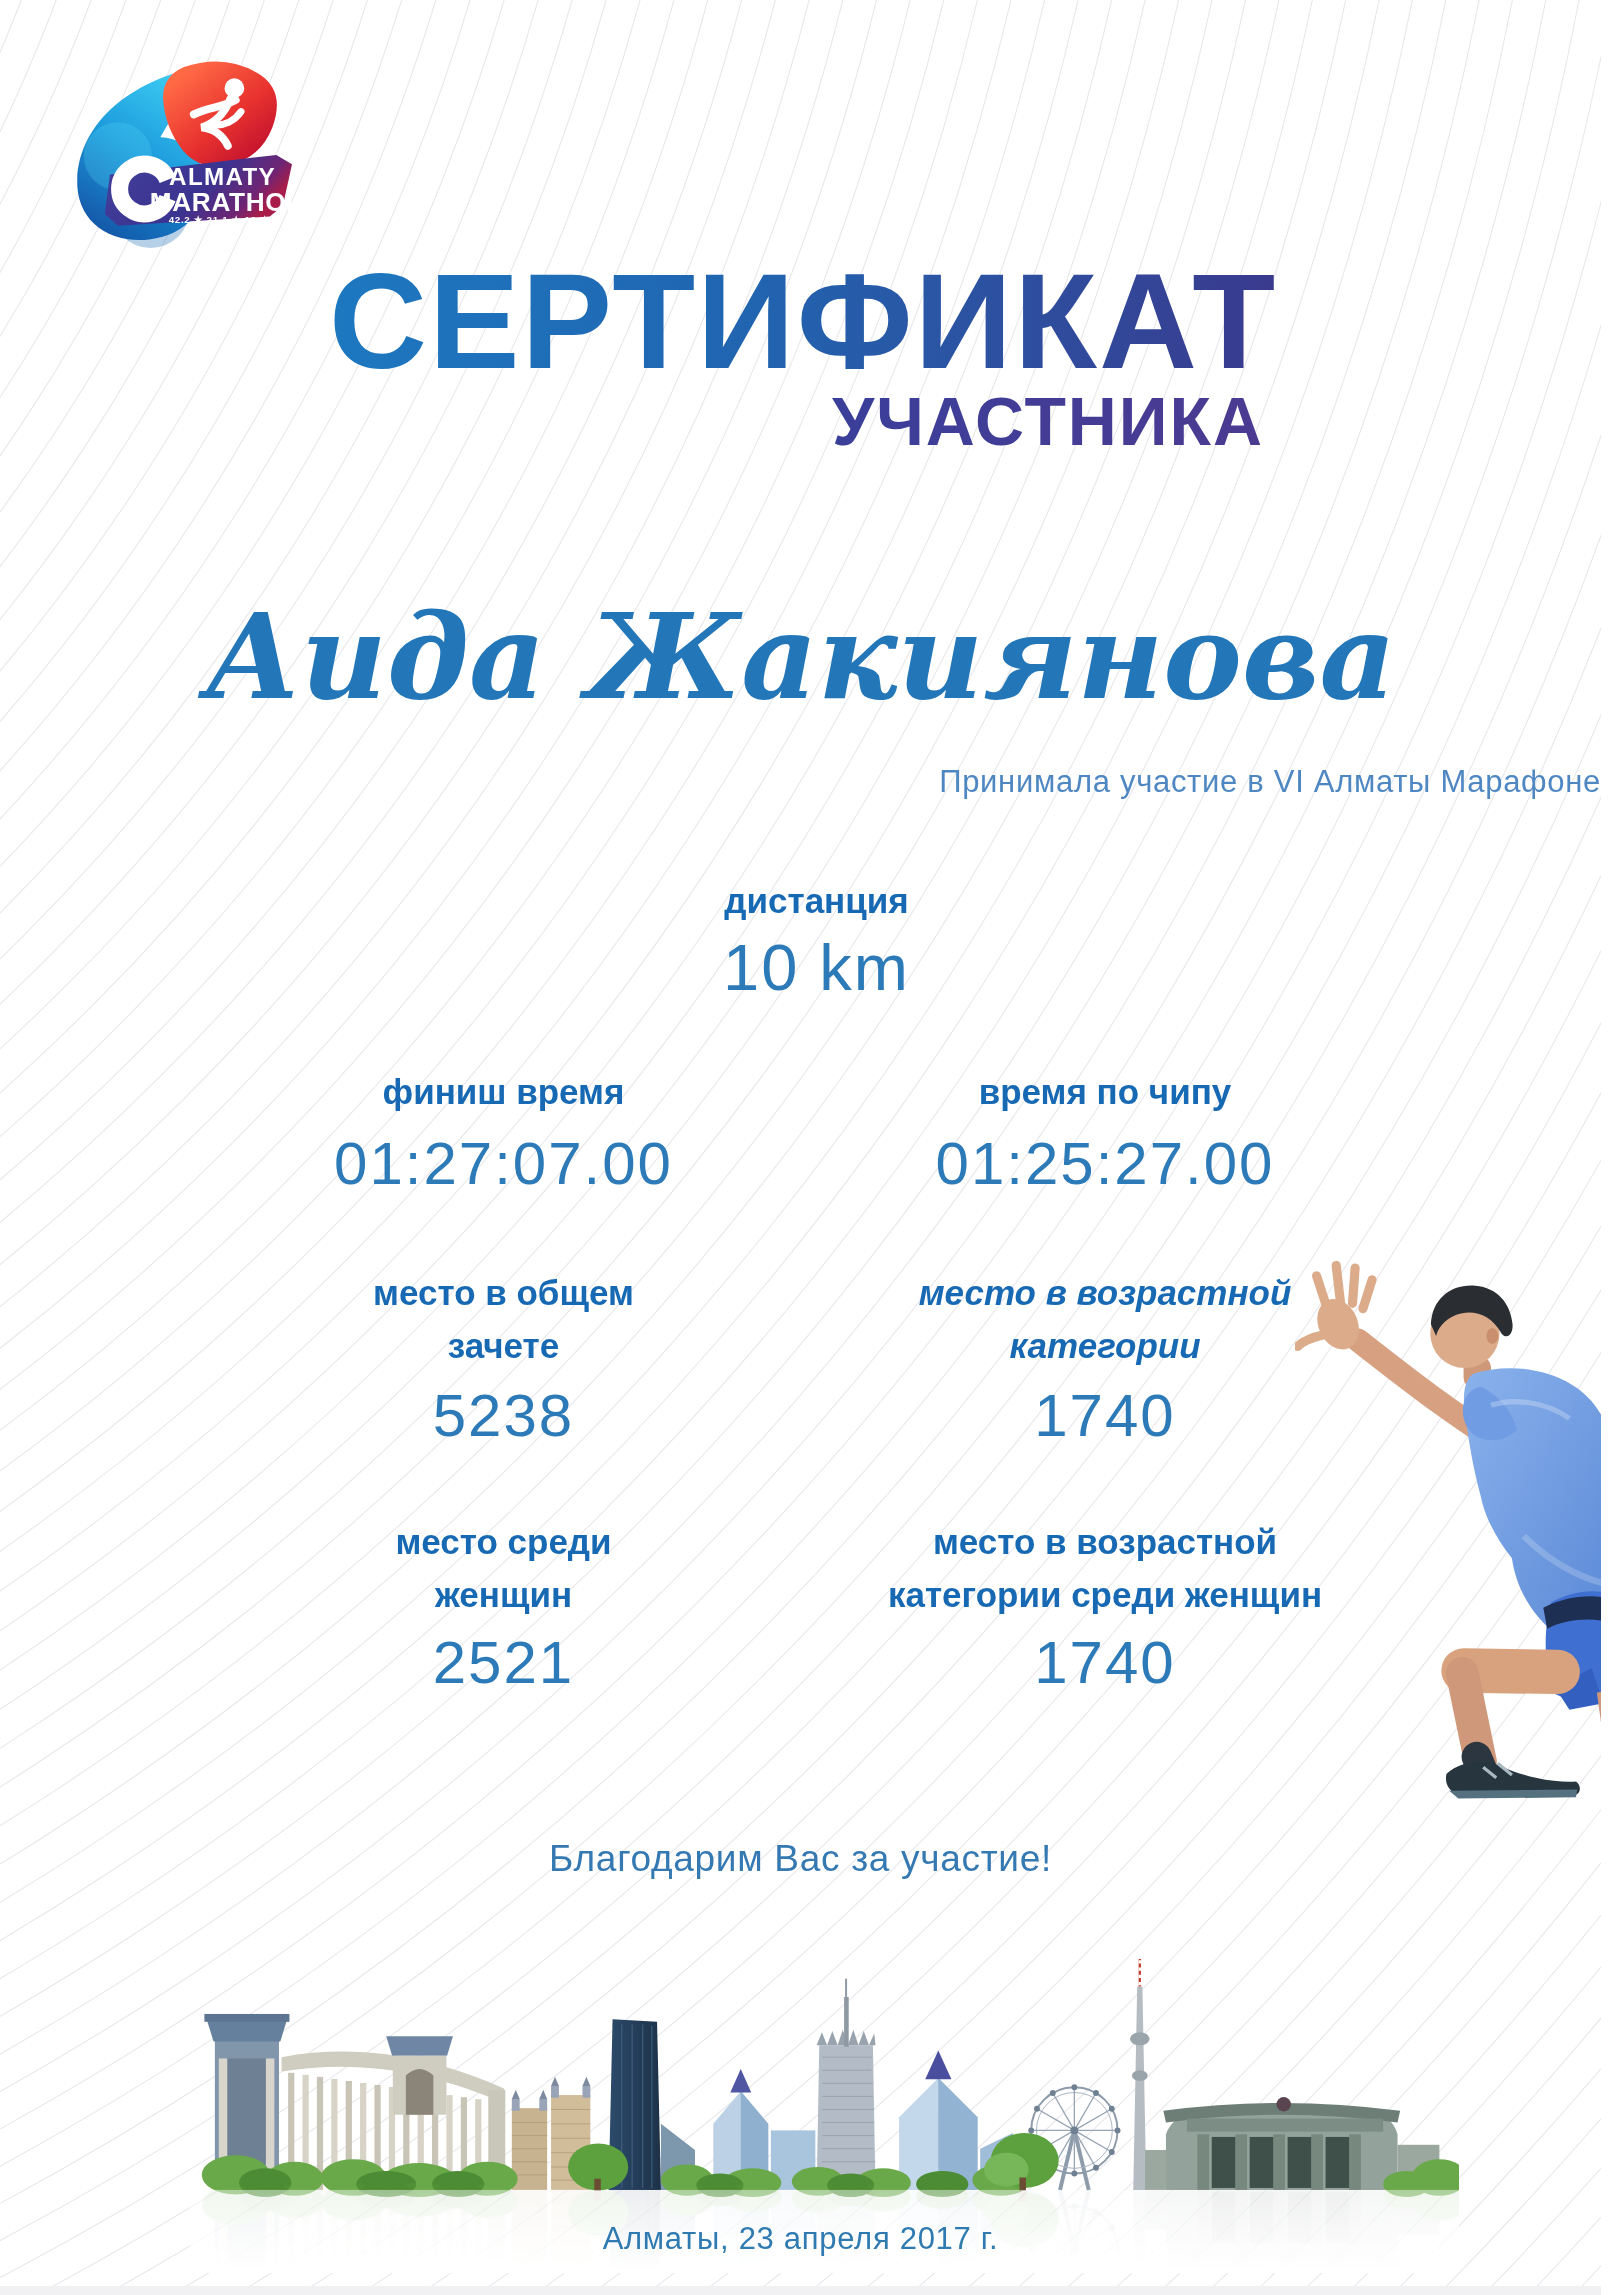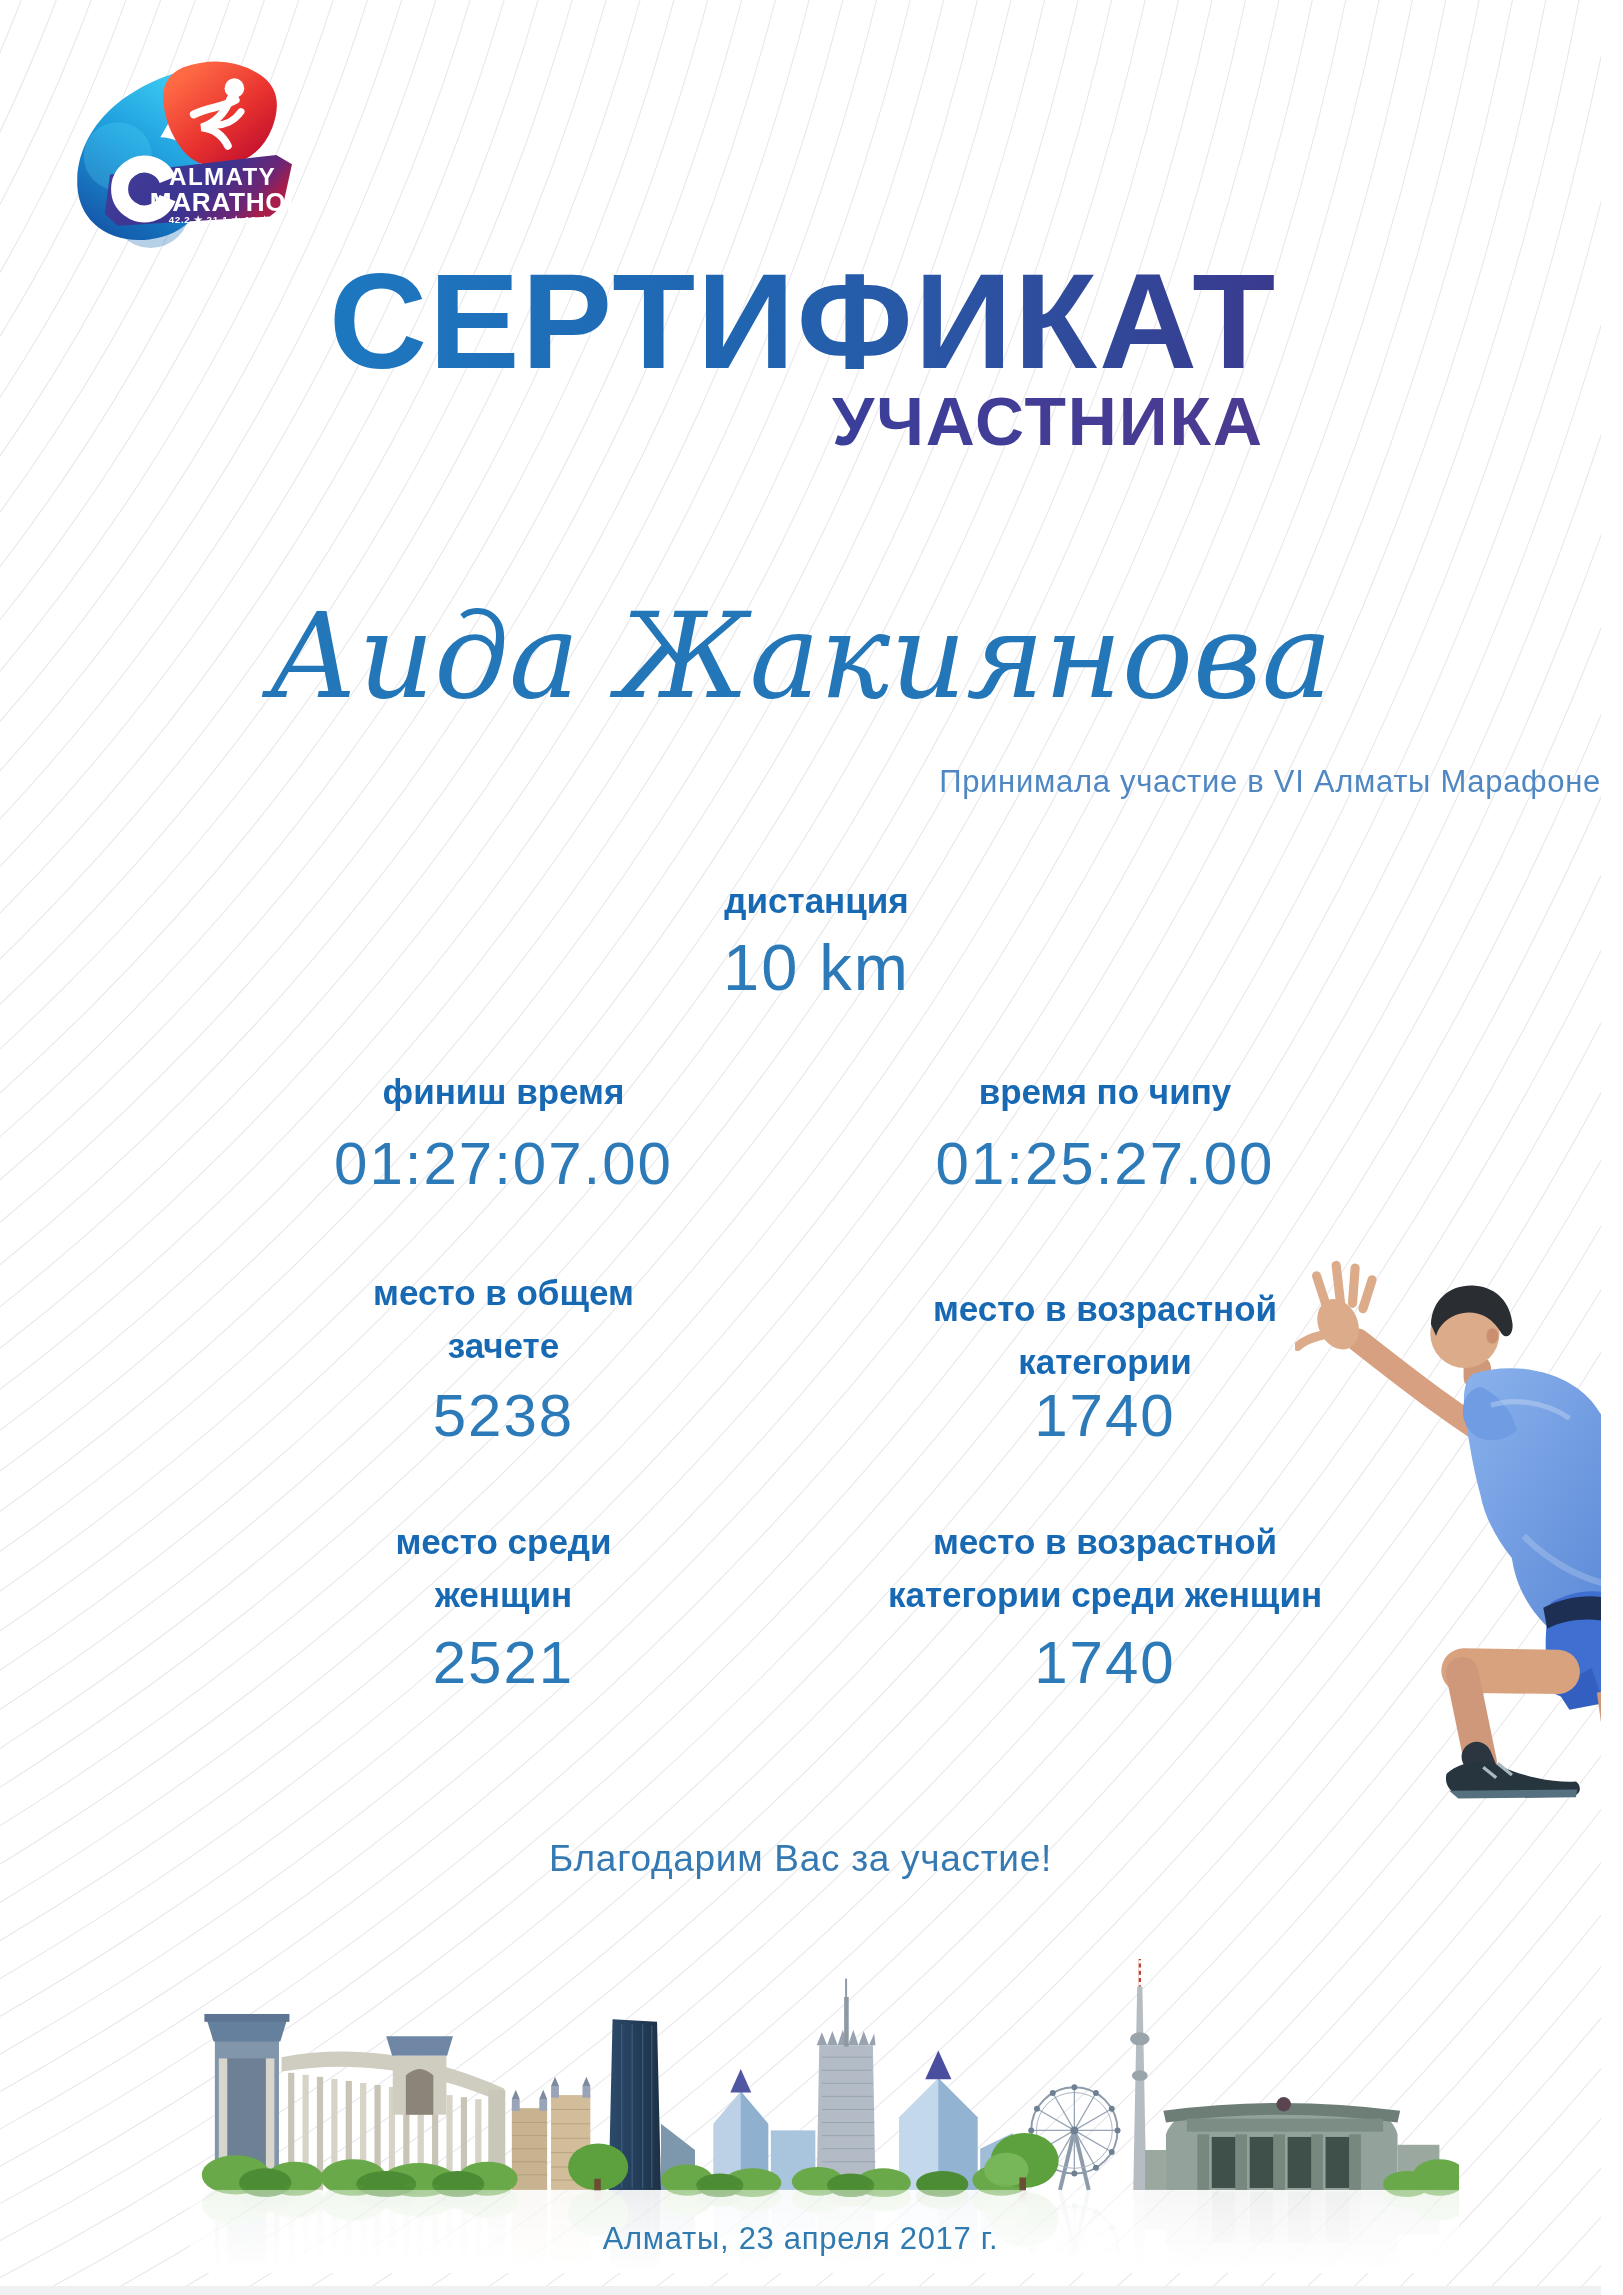--- a/index.html
+++ b/index.html
@@ -10,21 +10,21 @@
   .bg-arcs{position:absolute;left:0;top:0;width:1623px;height:2295px;}
   .abs{position:absolute;}
   .centered{left:0;right:0;text-align:center;padding-left:32px;}
 
   .logo-svg{position:absolute;left:72px;top:58px;width:220px;height:190px;}
 
   .header-svg{position:absolute;left:0;top:237px;width:1623px;height:222px;}
 
   .participant-name{
     position:absolute;top:592px;left:0;right:0;text-align:center;
-    font-family:"DejaVu Serif",serif;font-style:italic;font-weight:normal;
+    font-family:"DejaVu Serif",serif;font-style:italic;font-weight:bold;
     font-size:118px;line-height:1.1;color:#2377b9;
   }
   .participation-line{
     position:absolute;top:764px;left:0;right:0;text-align:right;
     font-size:31px;color:#4e87c2;letter-spacing:0.7px;
   }
 
   .stat-label{font-size:35px;font-weight:bold;color:#1769b3;line-height:1.5;}
   .stat-value{font-size:60px;font-weight:normal;color:#2d7ab8;letter-spacing:2px;font-family:"Liberation Sans",sans-serif;}
 
@@ -35,21 +35,21 @@
   .col-right{position:absolute;left:876px;width:458px;text-align:center;}
 
   .row-time-label{top:1066px;}
   .row-time-value{top:1129px;}
   .row-a-label{top:1267px;}
   .row-a-value{top:1381px;}
   .row-b-label{top:1516px;}
   .row-b-value{top:1628px;}
 
   .wrap-a-left{display:block;width:307px;margin:0 auto;}
-  .wrap-a-right{display:block;width:405px;margin:16px auto;}
+  .wrap-a-right{display:block;width:405px;margin:0 auto;font-style:italic;}
   .wrap-b-left{display:block;width:262px;margin:0 auto;}
   .wrap-b-right{display:block;width:458px;margin:0 auto;}
 
   .thanks-line{
     position:absolute;top:1838px;left:0;right:0;text-align:center;
     font-size:37px;color:#3579b3;letter-spacing:0.7px;
   }
   .runner-svg{position:absolute;left:1295px;top:1235px;width:328px;height:564px;}
   .skyline-svg{position:absolute;left:190px;top:1959px;width:1269px;height:314px;}
   .date-line{

